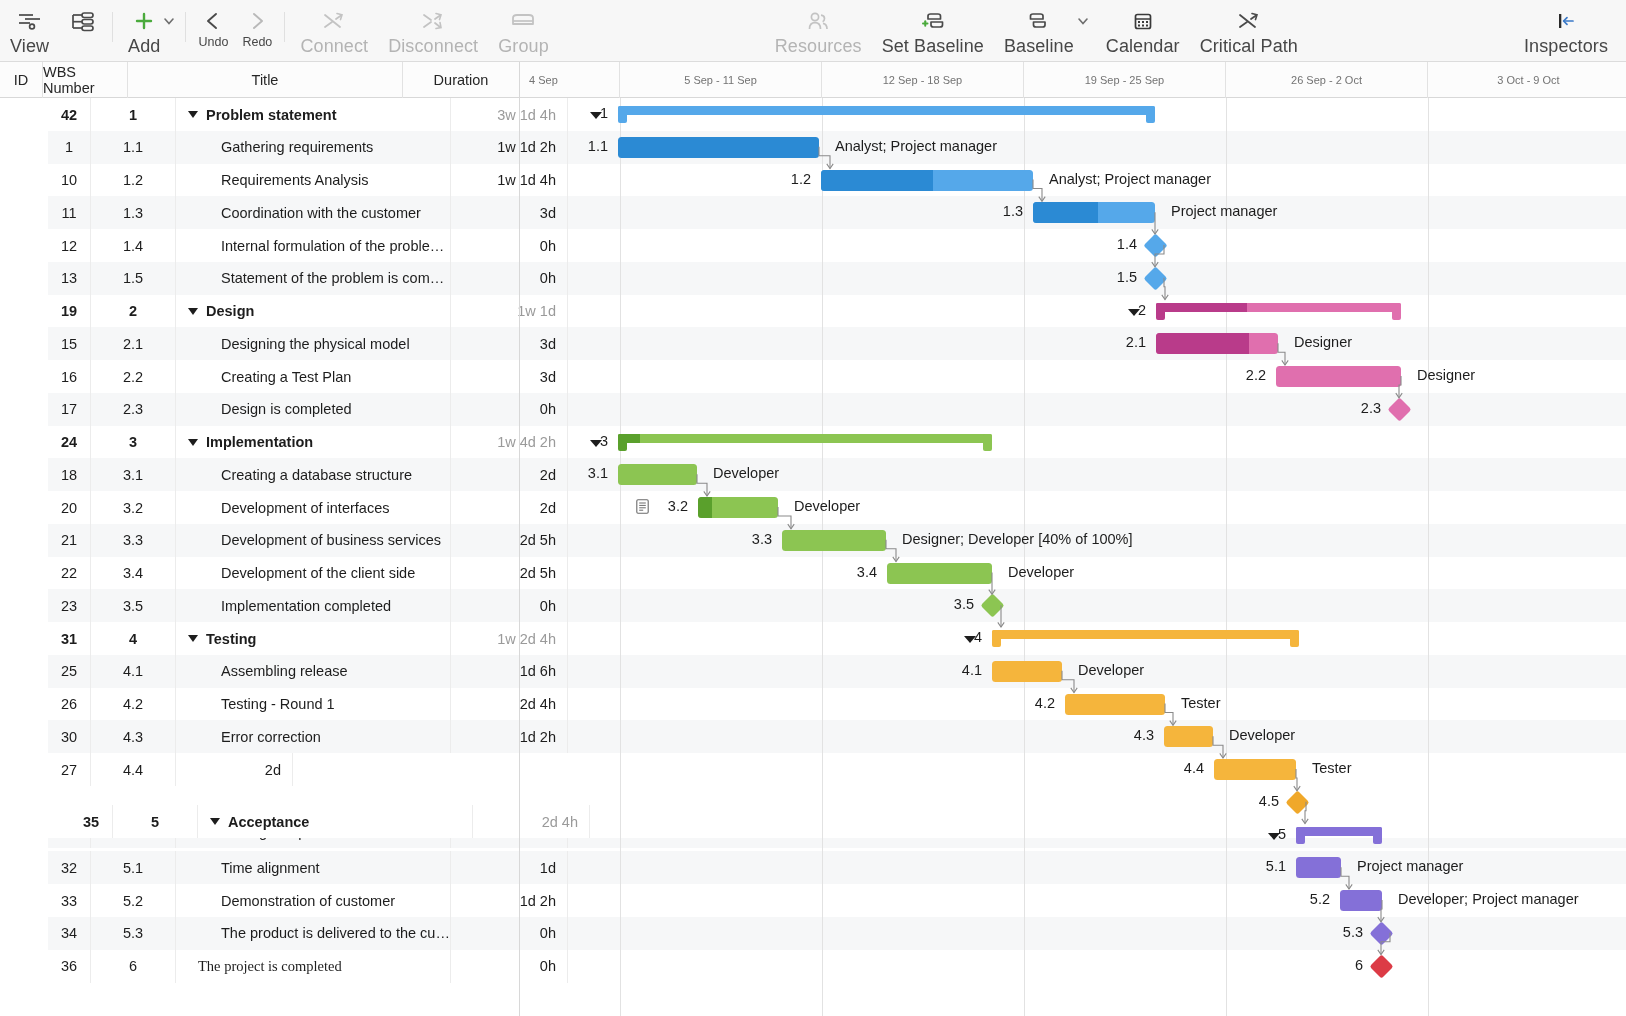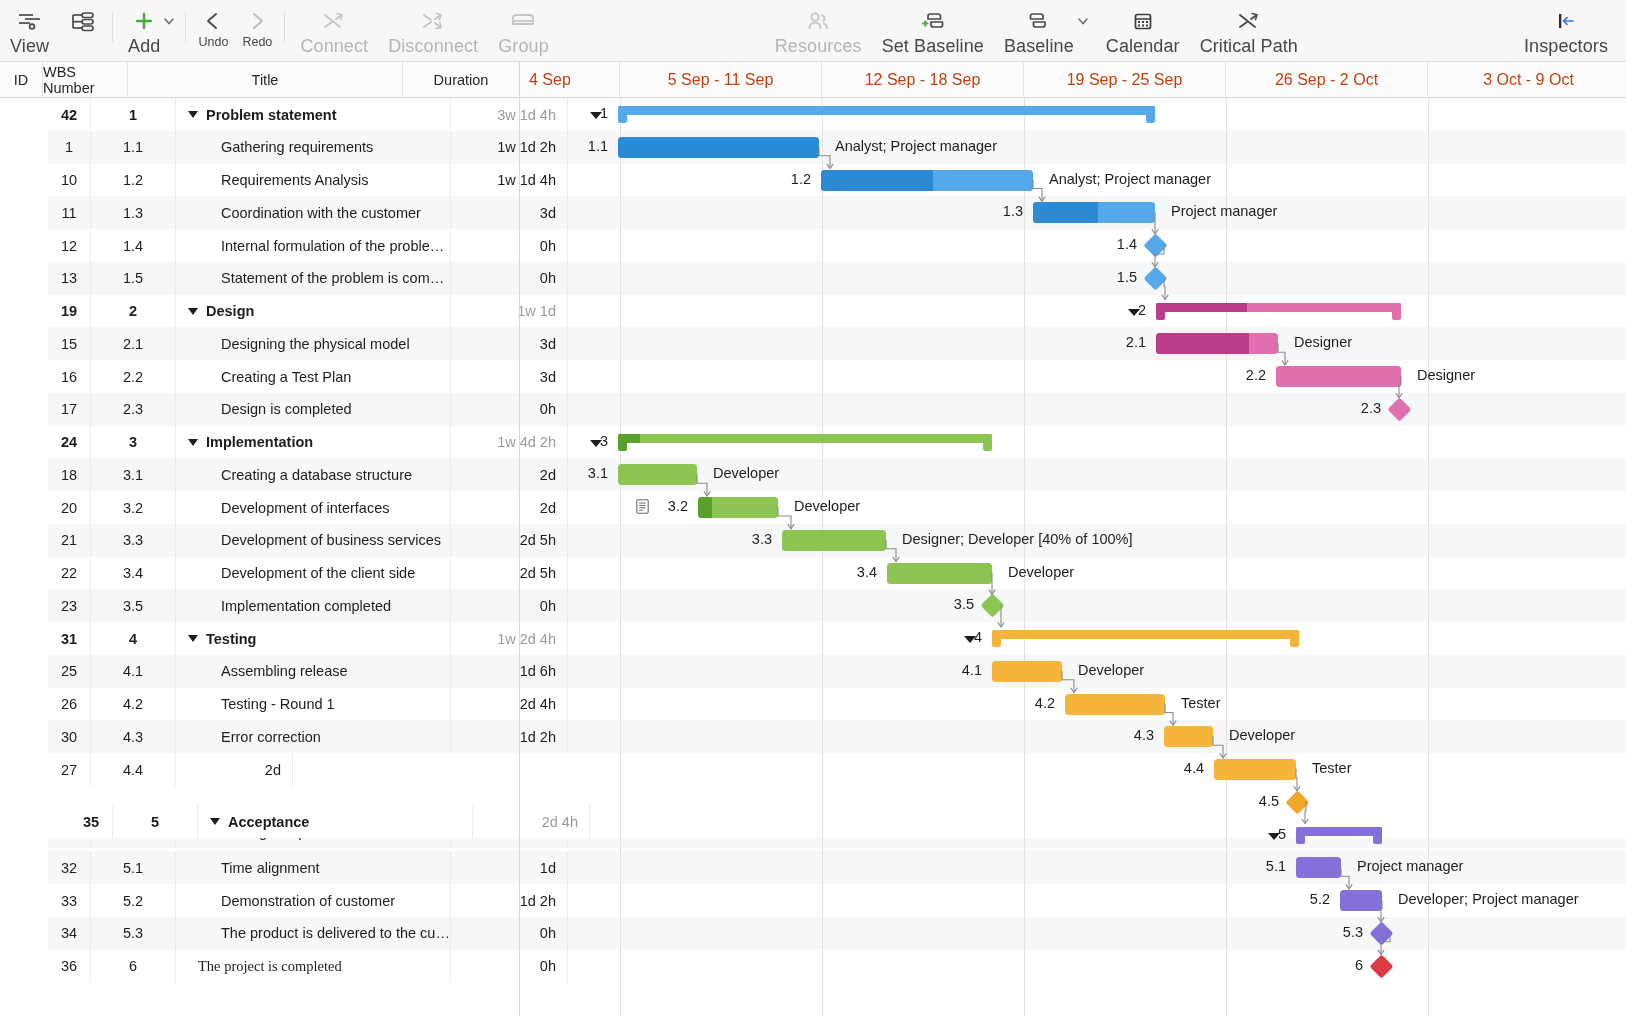--- a/index.html
+++ b/index.html
@@ -46,21 +46,21 @@
     height: 36px; display: flex; align-items: center; justify-content: center;
     font-size: 14.5px; color: #262626; border-right: 1px solid #e2e2e2;
     flex-shrink: 0;
   }
   #ch-id { width: 43px; }
   #ch-wbs { width: 85px; }
   #ch-title { width: 275px; }
   #ch-dur { width: 117px; }
   .tl-head {
     height: 36px; display: flex; align-items: center; justify-content: center;
-    font-size: 16px; color: #c2410c; border-right: 1px solid #e2e2e2;
+    font-size: 11px; color: #737373; border-right: 1px solid #e2e2e2;
     flex-shrink: 0; overflow: hidden; white-space: nowrap;
   }
   #tl-first { width: 100px; justify-content: flex-start; padding-left: 9px; }
 
   
   #body { position: absolute; left: 0; top: 98px; width: 1626px; height: 918px; overflow: hidden; }
 
   .row {
     position: absolute; left: 0; width: 1626px; height: 33px;
     display: flex; align-items: center; margin-left: 48px;

